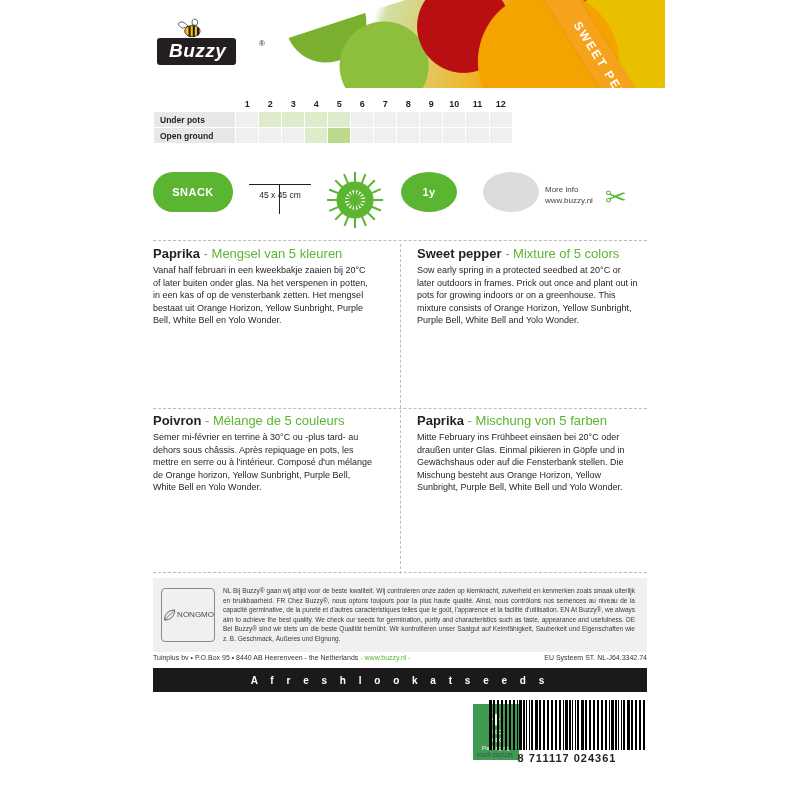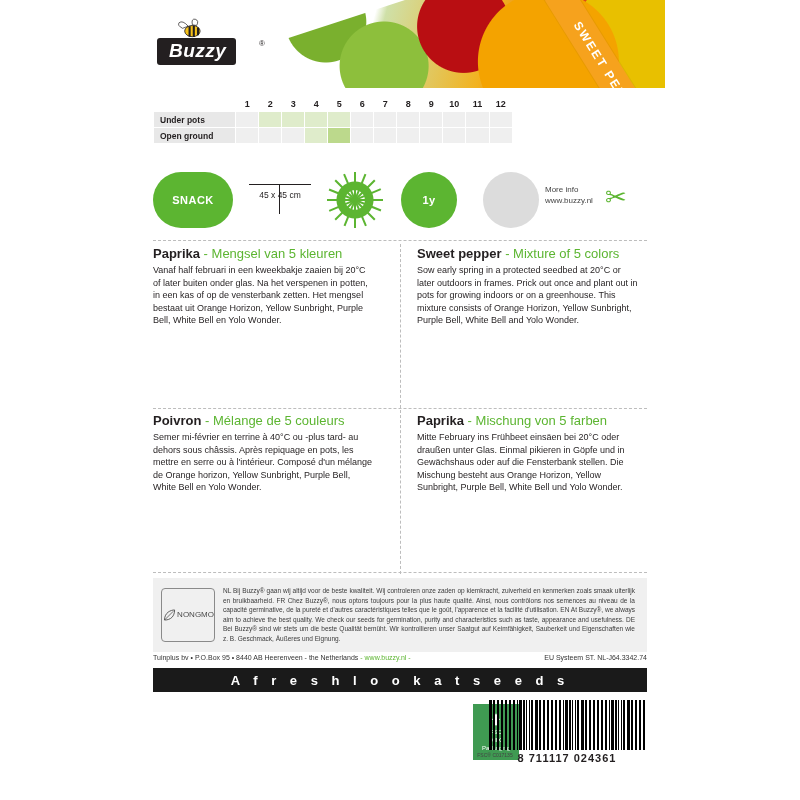--- a/index.html
+++ b/index.html
@@ -103,21 +103,21 @@
   .cal td.f1{background:#dfeccb;}
   .cal td.f2{background:#bcd98c;}
   .cal td.f3{background:#5cb531;}
 
   
   .icons{
     position:absolute;left:18px;top:172px;width:494px;height:56px;
   }
   .ic{position:absolute;top:0;width:56px;height:56px;}
   .circle{
-    width:56px;height:56px;border-radius:50%;
+    width:56px;height:40px;border-radius:50%;
     display:flex;align-items:center;justify-content:center;
     color:#fff;font-size:11px;font-weight:bold;letter-spacing:.5px;
   }
   .green{background:#5cb531;}
   .grey{background:#dcdcdc;color:#6e6e6e;}
   .snack{width:80px;border-radius:28px;}
   .dim{
     position:absolute;left:96px;top:8px;width:62px;height:40px;
     color:#231f20;font-size:8.5px;text-align:center;
   }
@@ -195,21 +195,21 @@
   .addr{
     position:absolute;left:18px;top:654px;width:494px;
     font-size:7px;color:#333;
   }
   .addr .site{color:#5cb531;}
   .addr .right{float:right;}
   .strip-black{
     position:absolute;left:18px;top:668px;width:494px;height:24px;
     background:#1a1a1a;color:#ffffff;
     display:flex;align-items:center;justify-content:center;
-    font-size:13px;letter-spacing:5px;font-weight:bold;
+    font-size:10px;letter-spacing:5px;font-weight:bold;
   }
   .fsc{
     position:absolute;left:338px;top:704px;width:42px;height:52px;
     background:#3f9a52;color:#fff;font-size:6px;
     display:flex;flex-direction:column;align-items:center;justify-content:center;
     line-height:8px;text-align:center;padding:2px;
   }
   .fsccode{
     position:absolute;left:330px;top:752px;width:60px;
     font-size:5px;color:#444;text-align:center;
@@ -355,21 +355,21 @@
       <span class="sp">- Mixture of 5 colors</span>
     </h3>
     <p>Sow early spring in a protected seedbed at 20°C or later outdoors in frames. Prick out once and plant out in pots for growing indoors or on a greenhouse. This mixture consists of Orange Horizon, Yellow Sunbright, Purple Bell, White Bell and Yolo Wonder.</p>
   </div>
 
   <div class="panel p-fr">
     <h3>
       <span>Poivron</span>
       <span class="sp">- Mélange de 5 couleurs</span>
     </h3>
-    <p>Semer mi-février en terrine à 40°C ou -plus tard- au dehors sous châssis. Après repiquage en pots, les mettre en serre ou à l'intérieur. Composé d'un mélange de Orange horizon, Yellow Sunbright, Purple Bell, White Bell en Yolo Wonder.</p>
+    <p>Semer mi-février en terrine à 30°C ou -plus tard- au dehors sous châssis. Après repiquage en pots, les mettre en serre ou à l'intérieur. Composé d'un mélange de Orange horizon, Yellow Sunbright, Purple Bell, White Bell en Yolo Wonder.</p>
   </div>
 
   <div class="panel p-de">
     <h3>
       <span>Paprika</span>
       <span class="sp">- Mischung von 5 farben</span>
     </h3>
     <p>Mitte February ins Frühbeet einsäen bei 20°C oder draußen unter Glas. Einmal pikieren in Göpfe und in Gewächshaus oder auf die Fensterbank stellen. Die Mischung besteht aus Orange Horizon, Yellow Sunbright, Purple Bell, White Bell und Yolo Wonder.</p>
   </div>
 

